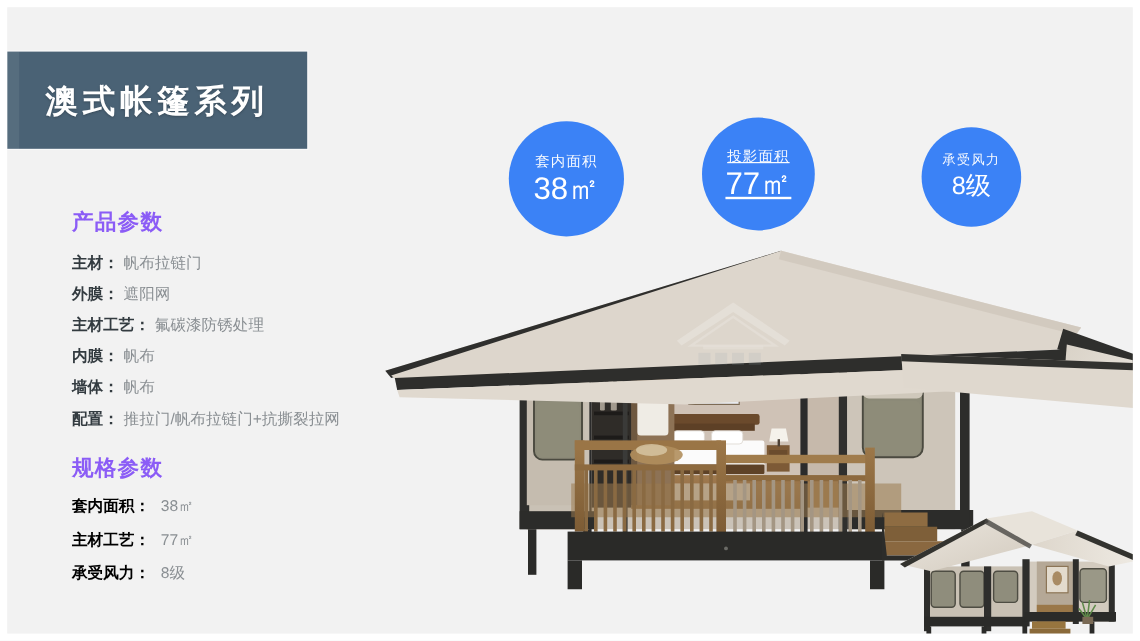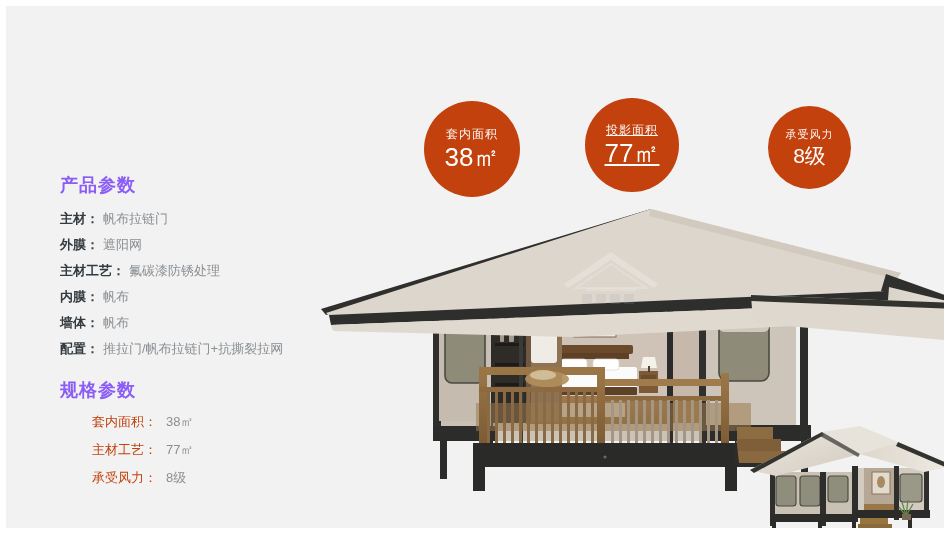--- a/index.html
+++ b/index.html
@@ -48,27 +48,27 @@
     font-size:13px; line-height:26px; white-space:nowrap;
   }
   .param-label { color:#333b40; font-weight:bold; }
   .param-value { color:#8a8f93; margin-left:4px; }
 
   .spec-list { position:absolute; left:54px; top:402px; width:290px; }
   .spec-row {
     display:flex; align-items:baseline;
     font-size:13px; line-height:28px; white-space:nowrap;
   }
-  .spec-label { color:#c2410c; font-weight:normal;margin-left:32px; }
+  .spec-label { color:#000000; font-weight:bold; }
   .spec-value { color:#8a8f93; margin-left:9px; }
 
   
   .badge {
     position:absolute; border-radius:50%;
-    background:#c2410c;
+    background:#3b82f6;
     display:flex; flex-direction:column;
     align-items:center; justify-content:center;
     color:#ffffff; text-align:right;
   }
   .badge .b-label { font-size:12px; letter-spacing:1px; line-height:1.2; opacity:.97; }
   .badge .b-value { font-weight:normal; line-height:1.05; margin-top:3px; }
   #badge-0 { left:418px; top:95px; width:96px; height:96px; }
   #badge-0 .b-value { font-size:26px; }
   #badge-1 { left:579px; top:92px; width:94px; height:94px;text-decoration:underline; }
   #badge-1 .b-value { font-size:26px; }
@@ -90,20 +90,24 @@
     position:absolute; left:540px; top:238px;
     width:130px; height:66px; pointer-events:none;
     opacity:.30;
   }
 </style>
 </head>
 <body>
 
 <div class="slide">
 
+  <div class="title-banner">
+    <span class="strip"></span>
+    <span class="title-text">澳式帐篷系列</span>
+  </div>
 
   <div class="section-heading" id="h-product">产品参数</div>
   <div class="param-list">
     <div class="param-row">
       <span class="param-label">主材：</span>
       <span class="param-value">帆布拉链门</span>
     </div>
     <div class="param-row">
       <span class="param-label">外膜：</span>
       <span class="param-value">遮阳网</span>

